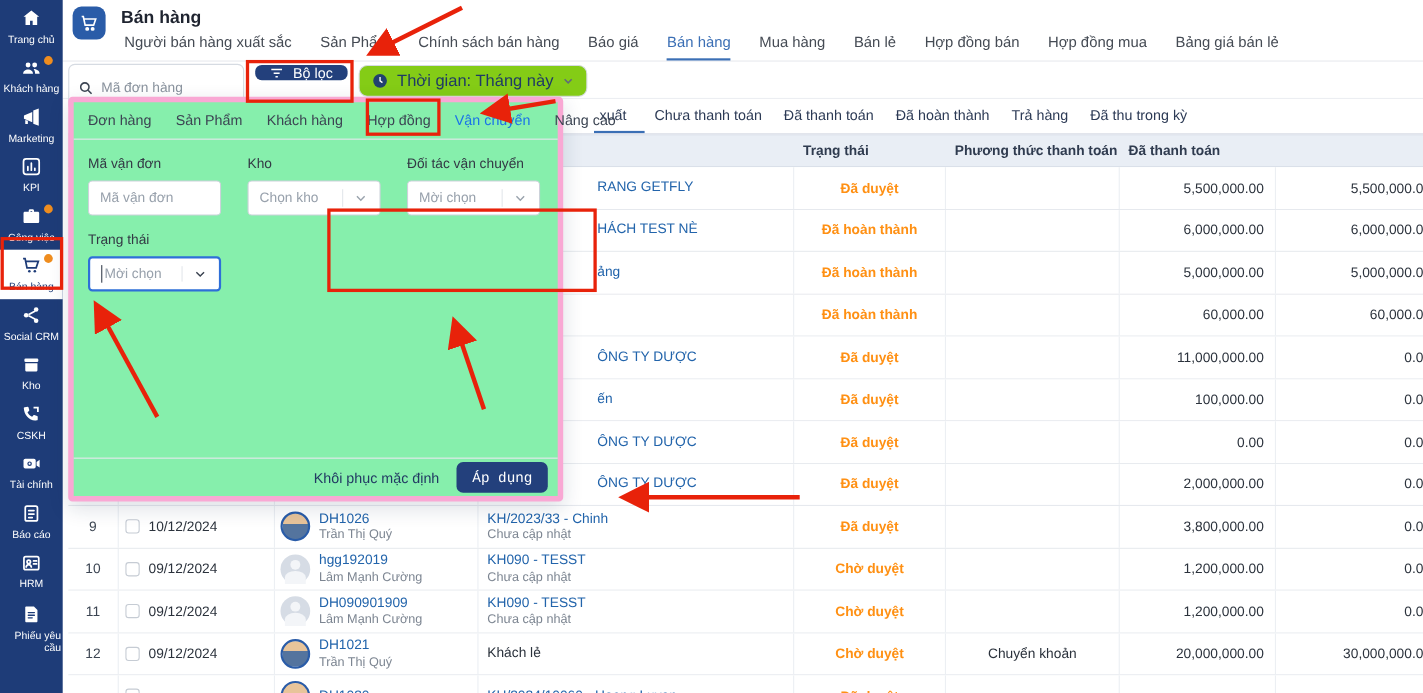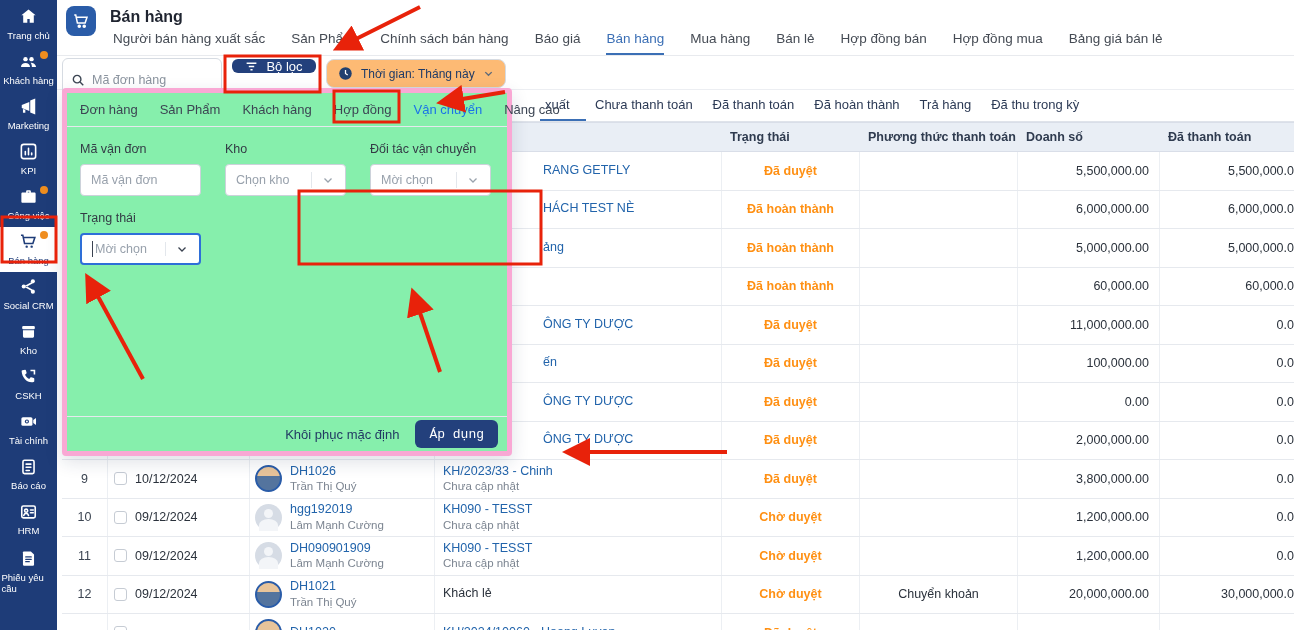--- a/index.html
+++ b/index.html
@@ -4,21 +4,21 @@
 <style>
   * { margin:0; padding:0; box-sizing:border-box; }
   html,body { width:1294px; height:630px; overflow:hidden; background:#fff;
     font-family:"Liberation Sans","DejaVu Sans",sans-serif; }
   body { position:relative; }
 
   
   #sidebar { position:absolute; left:0; top:0; width:57px; height:630px; background:#1e3c78; z-index:5; padding-top:2px; }
   .sb-item { position:relative; height:45px; display:flex; flex-direction:column; align-items:center; justify-content:center; gap:1px; color:#fff; cursor:pointer; }
   .sb-item.tall { height:60px; }
-  .sb-item .sb-label { font-size:9.5px; line-height:1.15; text-align:left; max-width:54px; }
+  .sb-item .sb-label { font-size:9.5px; line-height:1.15; text-align:right; max-width:54px; }
   .sb-item svg { width:19px; height:19px; flex:0 0 auto; }
   .sb-item.active { background:#fff; color:#1e3c78; }
   .sb-dot { position:absolute; width:8px; height:8px; border-radius:50%; background:#ef8d1f; top:4px; right:9px; }
 
   
   .app-icon { position:absolute; left:66px; top:6px; width:30px; height:30px; border-radius:8px; background:#2a5ca8; display:flex; align-items:center; justify-content:center; z-index:2; }
   .app-icon svg { width:18px; height:18px; color:#fff; }
   .page-title { position:absolute; left:110px; top:8px; font-size:16px; font-weight:bold; color:#1f2430; z-index:2; }
   .main-tabs { position:absolute; left:113px; top:31px; height:24px; display:flex; gap:26px; z-index:2; }
   .main-tab { font-size:13.5px; color:#454b54; cursor:pointer; padding-bottom:6px; white-space:nowrap; }
@@ -26,21 +26,21 @@
   .hr1 { position:absolute; left:57px; right:0; top:55px; border-top:1px solid #e8eaee; z-index:1; }
   .hr2 { position:absolute; left:57px; right:0; top:89px; border-top:1px solid #eceef2; z-index:1; }
 
   
   .search-box { position:absolute; left:62px; top:58px; width:160px; height:43px; border:1px solid #d6dbe2; border-radius:6px; display:flex; align-items:center; padding:0 8px; gap:7px; z-index:2; background:#fff; }
   .search-box svg { width:14px; height:14px; color:#3c4553; flex:0 0 auto; }
   .search-box input { border:none; outline:none; width:100%; font-size:12.5px; color:#2b323c; font-family:inherit; }
   .search-box input::placeholder { color:#8a939e; }
   .filter-btn { position:absolute; left:232px; top:59px; width:84px; height:14px; background:#23407c; color:#fff; border:none; border-radius:6px; font-size:13px; display:flex; align-items:center; justify-content:center; gap:8px; cursor:pointer; z-index:2; font-family:inherit; }
   .filter-btn svg { width:13px; height:13px; }
-  .time-chip { position:absolute; left:326px; top:59px; height:29px; padding:0 11px; border:1px solid #d6dbe2; border-radius:8px; background:#fdba74; display:flex; align-items:center; gap:8px; font-size:12px; color:#1f3a66; cursor:pointer; z-index:2; }
+  .time-chip { position:absolute; left:326px; top:59px; height:29px; padding:0 11px; border:1px solid #d6dbe2; border-radius:8px; background:#84cc16; display:flex; align-items:center; gap:8px; font-size:15px; color:#1f3a66; cursor:pointer; z-index:2; }
   .time-chip .clock { width:15px; height:15px; color:#21406f; }
   .time-chip .chev { width:11px; height:11px; color:#5f6b7a; }
 
   
   .subtabs { position:absolute; left:62px; right:0; top:90px; height:32px; background:#fff; border-bottom:1px solid #dfe3ea; z-index:1; }
   .subtab-frag { position:absolute; left:483px; top:7px; font-size:13px; color:#2c3a55; }
   .subtab-frag-underline { position:absolute; left:478px; top:29px; width:46px; height:2px; background:#3b6fb5; }
   .subtab-items { position:absolute; left:533px; top:7px; display:flex; gap:20px; }
   .subtab { font-size:13px; color:#2c3a55; cursor:pointer; white-space:nowrap; }
 
@@ -262,21 +262,20 @@
 </div>
 
 <div id="table">
   <div class="t-head">
       <div class="hcell"></div>
       <div class="hcell"></div>
       <div class="hcell"></div>
       <div class="hcell"></div>
       <div class="hcell">Trạng thái</div>
       <div class="hcell">Phương thức thanh toán</div>
-      <div class="hcell">Doanh số</div>
       <div class="hcell">Đã thanh toán</div>
     </div>
   <div class="t-body">
       <div class="t-row">
     <div class="c-idx"></div>
     <div class="c-date">
           <span class="date-text"></span>
         </div>
     <div class="c-order">
           <span class="two-line">

